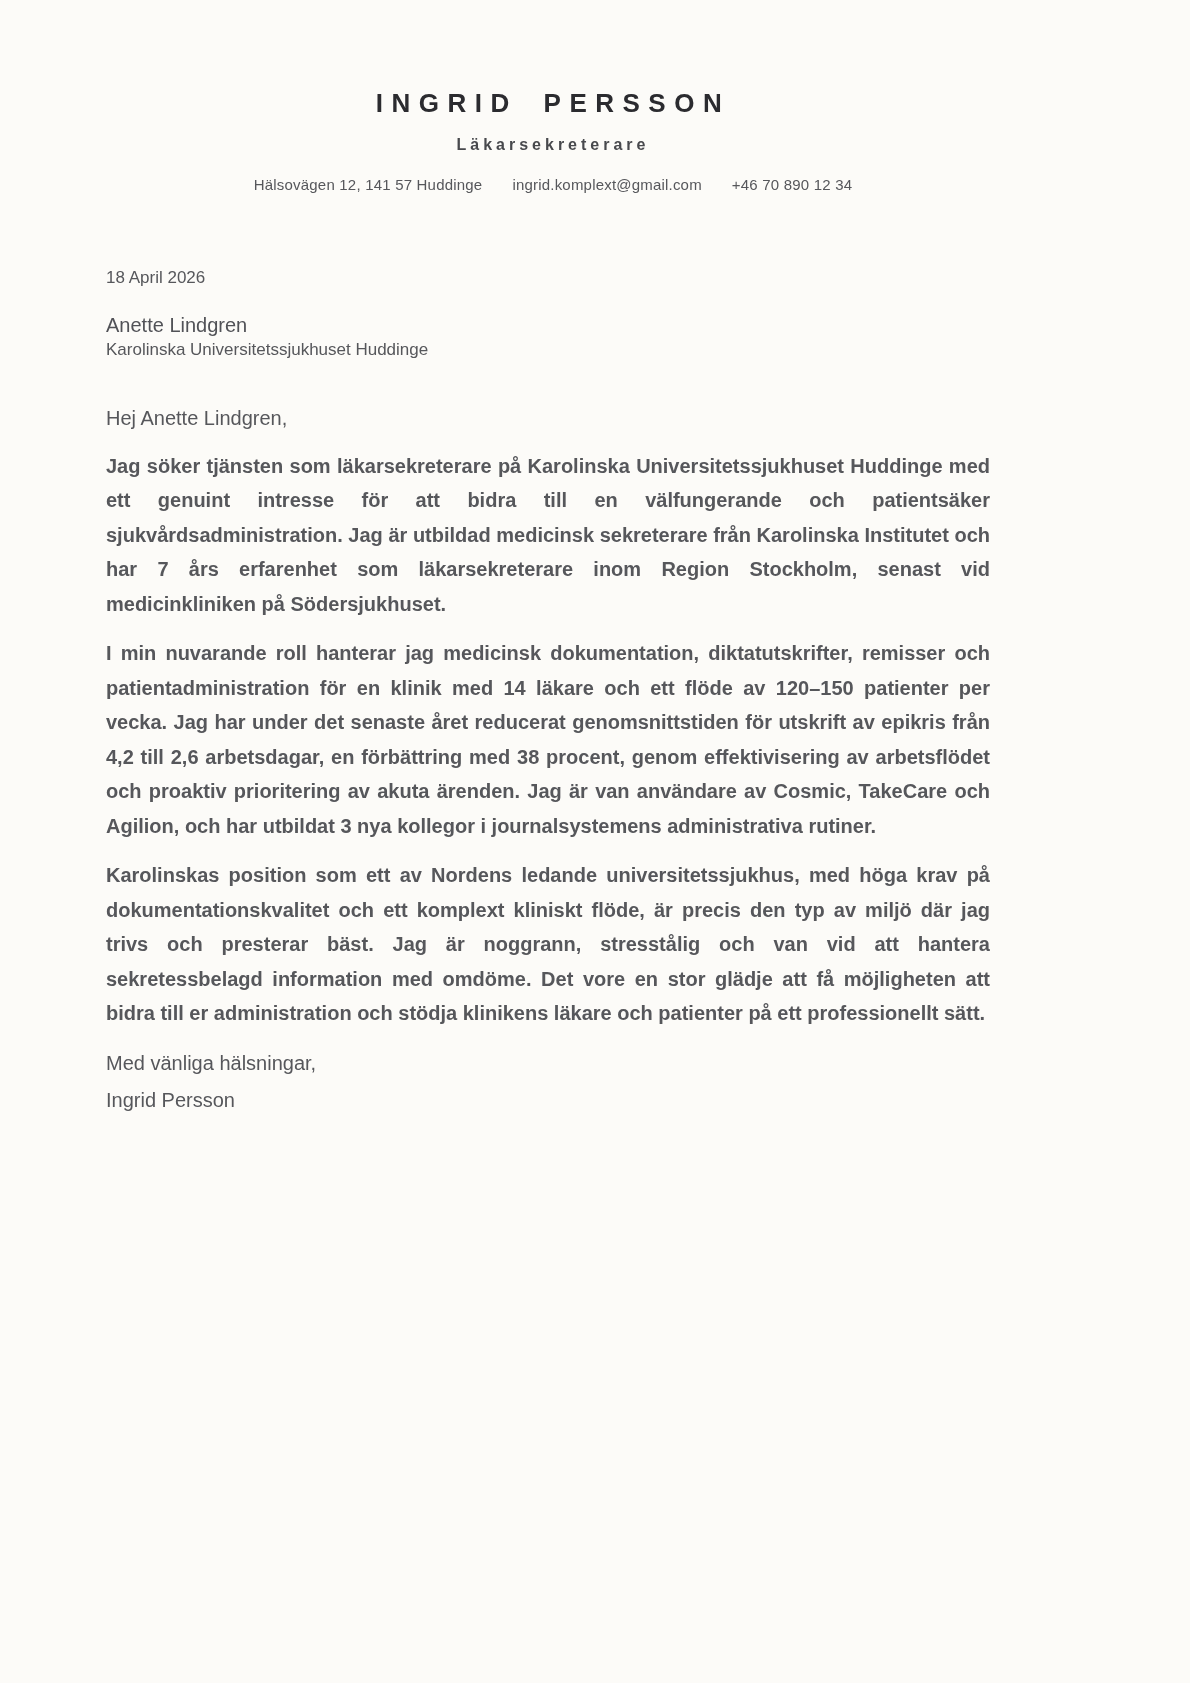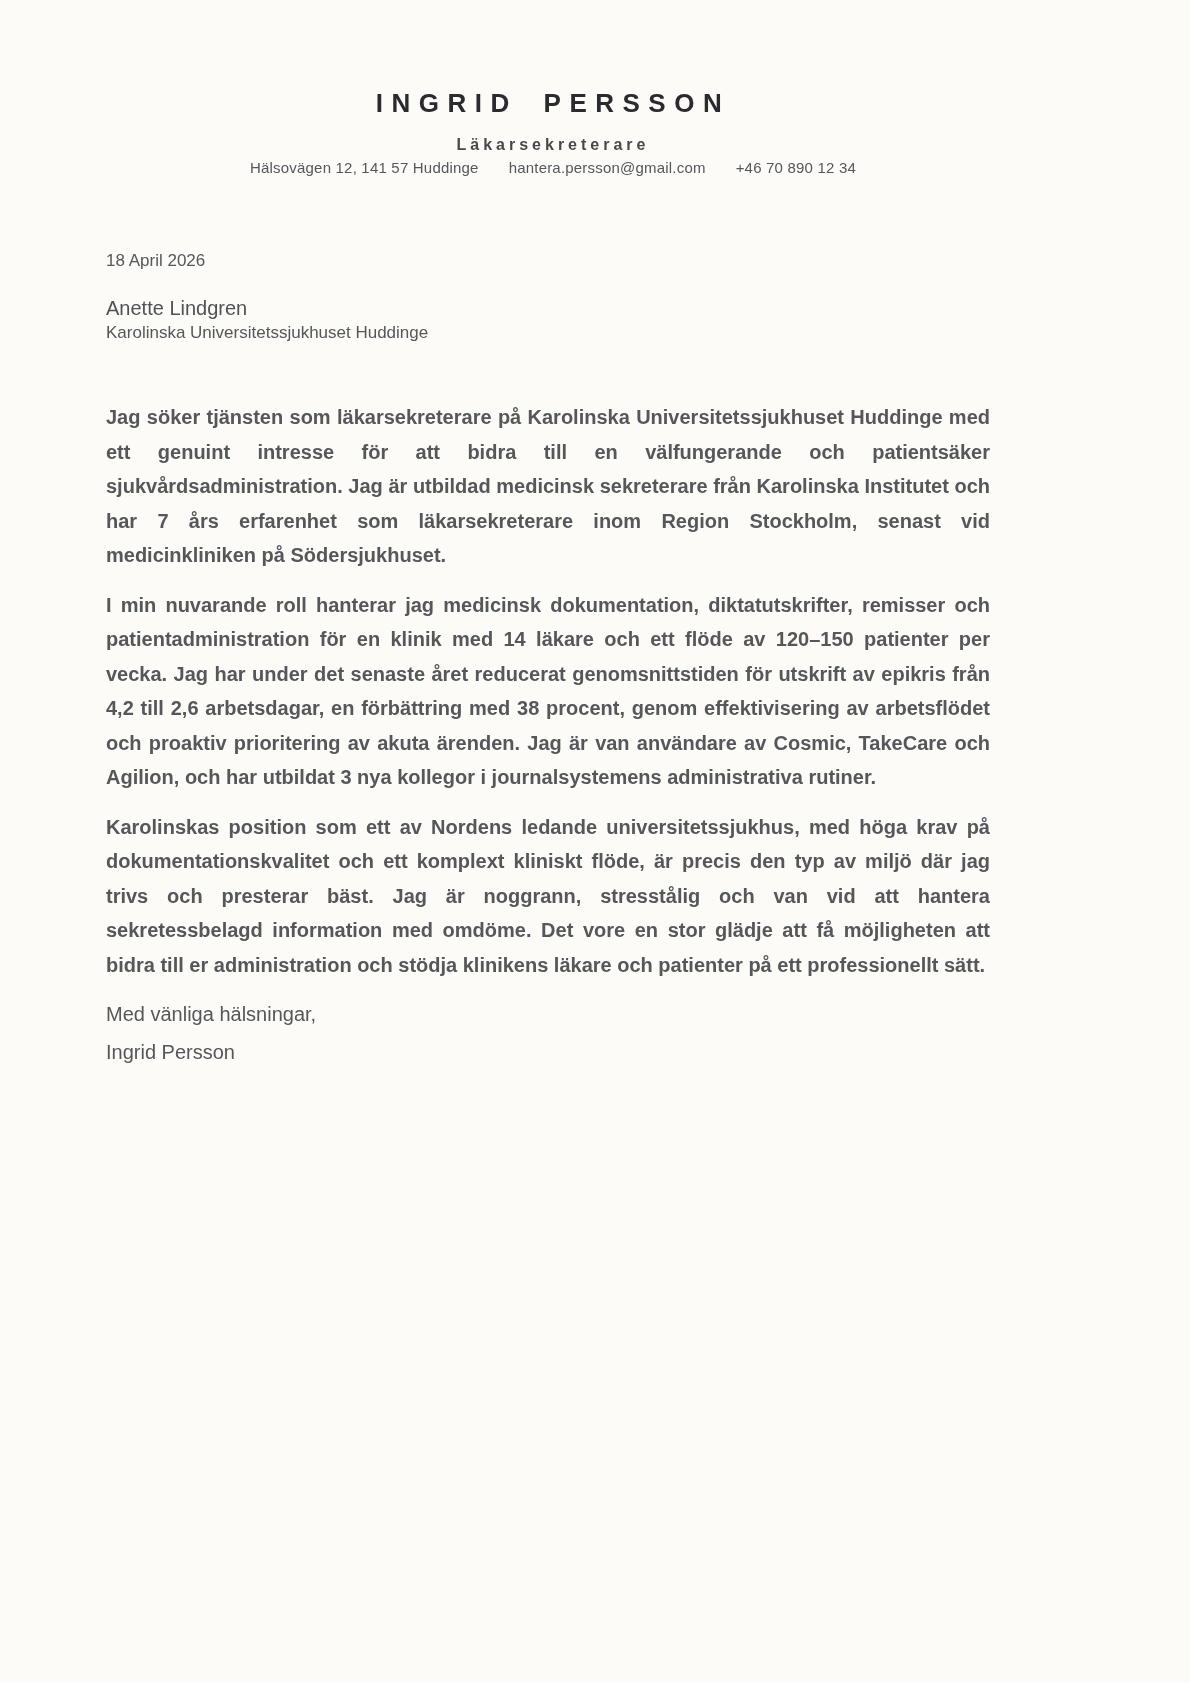--- a/index.html
+++ b/index.html
@@ -34,42 +34,42 @@
     text-transform: uppercase;
   }
   .person-title {
     margin-top: 17px;
     font-size: 16px;
     font-weight: 700;
     letter-spacing: 4px;
     color: #48494d;
   }
   .contact-line {
-    margin-top: 5px;
+    margin-top: 22px;
     display: flex;
     justify-content: center;
     gap: 30px;
     font-size: 15px;
     letter-spacing: 0.2px;
     color: #56575b;
   }
   
   .letter-body {
     margin: 0 112px 0 106px; 
     padding-top: 74px;
     font-size: 20px;
     line-height: 34.5px;
   }
   .date-line {
     font-size: 17px;
     line-height: 22px;
     margin-bottom: 24px;
   }
   .recipient-block {
-    margin-bottom: 56px;
+    margin-bottom: 40px;
   }
   .recipient-name {
     font-size: 20px;
     line-height: 25px;
     color: #515257;
   }
   .recipient-org {
     font-size: 17px;
     line-height: 23px;
   }
@@ -91,34 +91,35 @@
 </head>
 <body>
 
 <div class="page">
 
   <header class="letterhead">
     <h1 class="person-name">INGRID PERSSON</h1>
     <div class="person-title">Läkarsekreterare</div>
     <div class="contact-line">
       <span>Hälsovägen 12, 141 57 Huddinge</span>
-      <span>hantera.persson@gmail.com</span>
+      <span>ingrid.komplext@gmail.com</span>
       <span>+46 70 890 12 34</span>
     </div>
   </header>
 
   <main class="letter-body">
 
     <div class="date-line">18 April 2026</div>
 
     <div class="recipient-block">
       <div class="recipient-name">Anette Lindgren</div>
       <div class="recipient-org">Karolinska Universitetssjukhuset Huddinge</div>
     </div>
 
+    <p class="greeting">Hej Anette Lindgren,</p>
 
     <p class="para">Jag söker tjänsten som läkarsekreterare på Karolinska Universitetssjukhuset Huddinge med ett genuint intresse för att bidra till en välfungerande och patientsäker sjukvårdsadministration. Jag är utbildad medicinsk sekreterare från Karolinska Institutet och har 7 års erfarenhet som läkarsekreterare inom Region Stockholm, senast vid medicinkliniken på Södersjukhuset.</p>
 
     <p class="para">I min nuvarande roll hanterar jag medicinsk dokumentation, diktatutskrifter, remisser och patientadministration för en klinik med 14 läkare och ett flöde av 120–150 patienter per vecka. Jag har under det senaste året reducerat genomsnittstiden för utskrift av epikris från 4,2 till 2,6 arbetsdagar, en förbättring med 38 procent, genom effektivisering av arbetsflödet och proaktiv prioritering av akuta ärenden. Jag är van användare av Cosmic, TakeCare och Agilion, och har utbildat 3 nya kollegor i journalsystemens administrativa rutiner.</p>
 
     <p class="para">Karolinskas position som ett av Nordens ledande universitetssjukhus, med höga krav på dokumentationskvalitet och ett komplext kliniskt flöde, är precis den typ av miljö där jag trivs och presterar bäst. Jag är noggrann, stresstålig och van vid att hantera sekretessbelagd information med omdöme. Det vore en stor glädje att få möjligheten att bidra till er administration och stödja klinikens läkare och patienter på ett professionellt sätt.</p>
 
     <p class="closing">Med vänliga hälsningar,</p>
 
     <p class="signature">Ingrid Persson</p>

